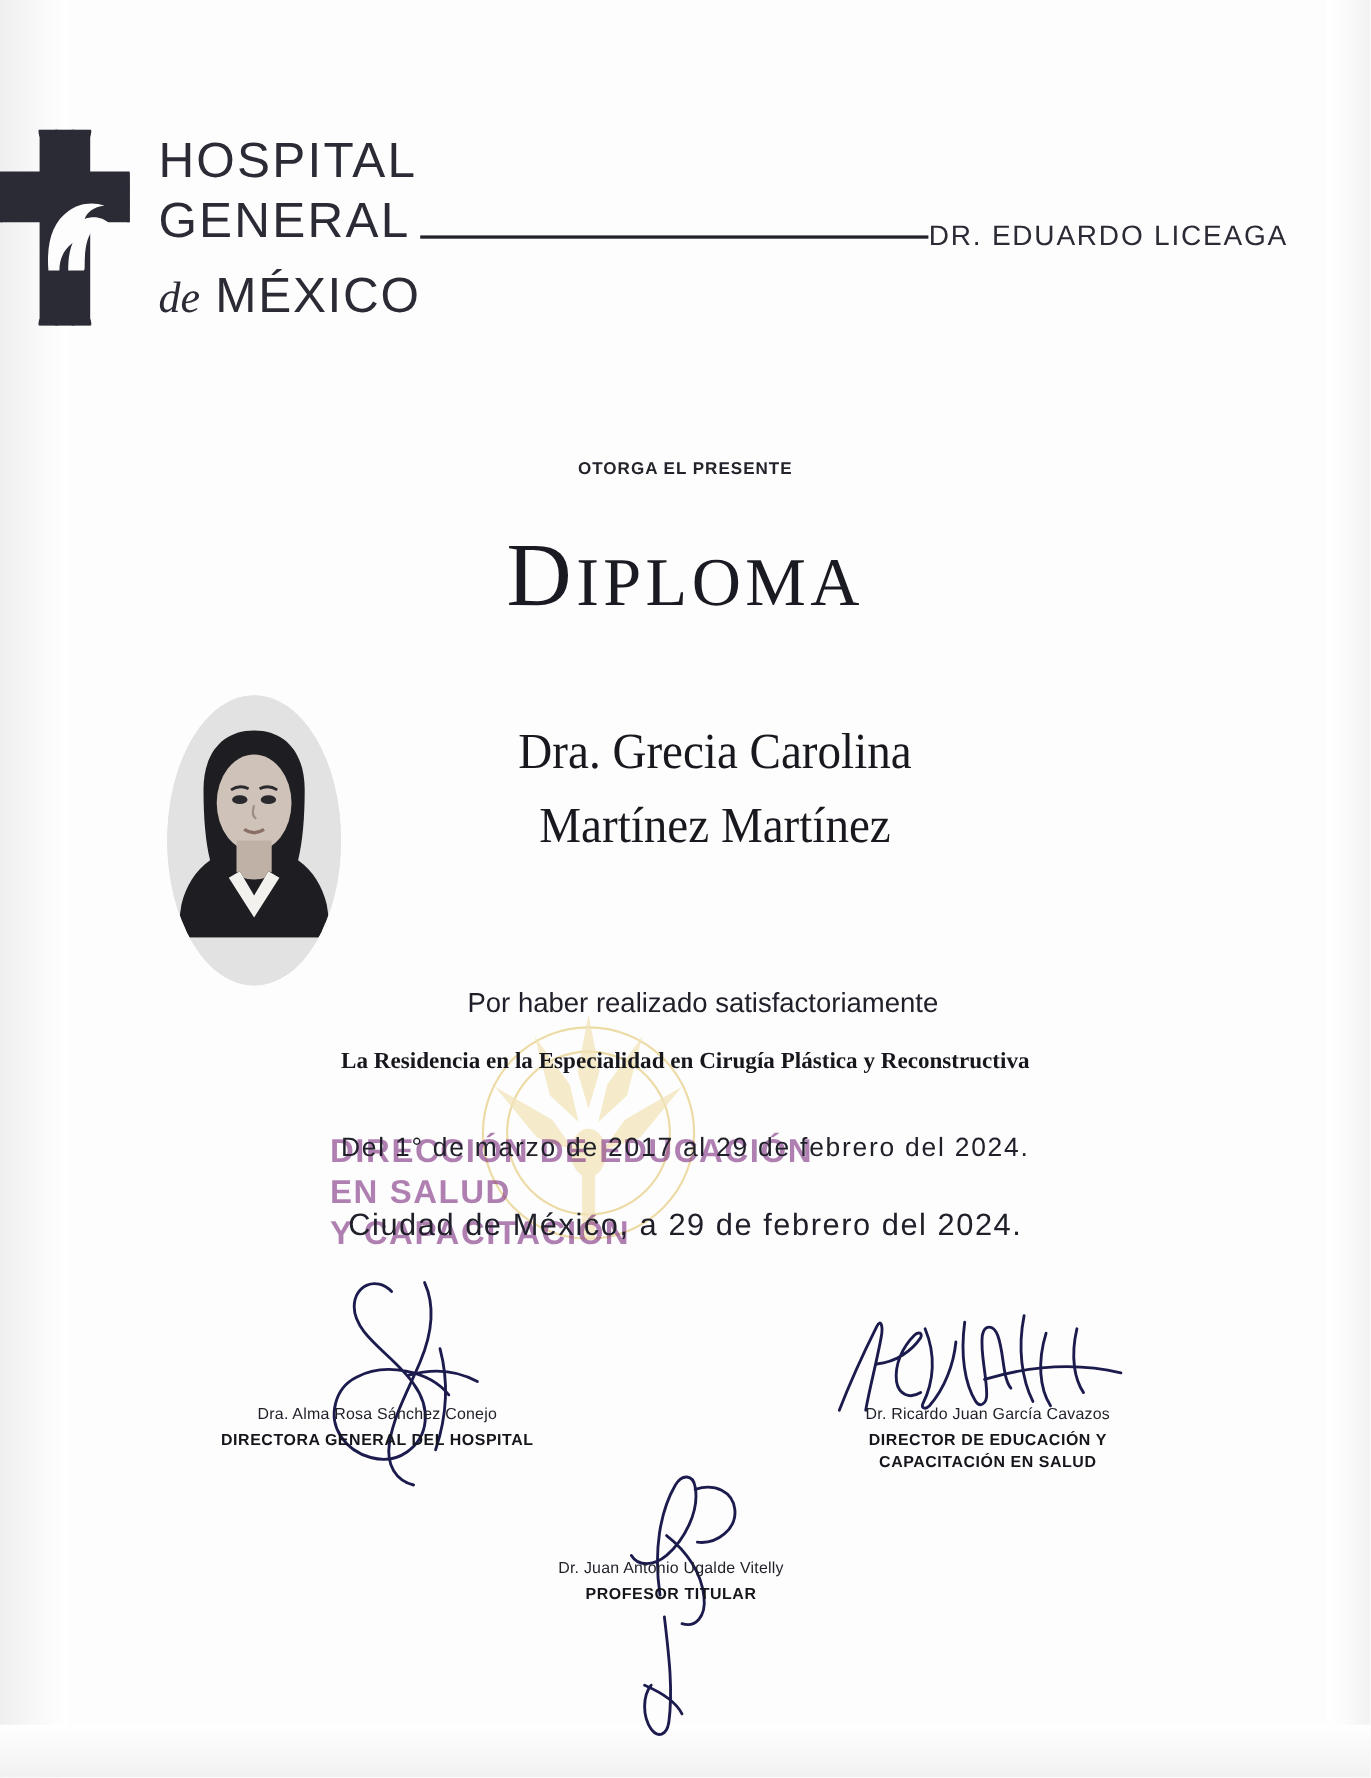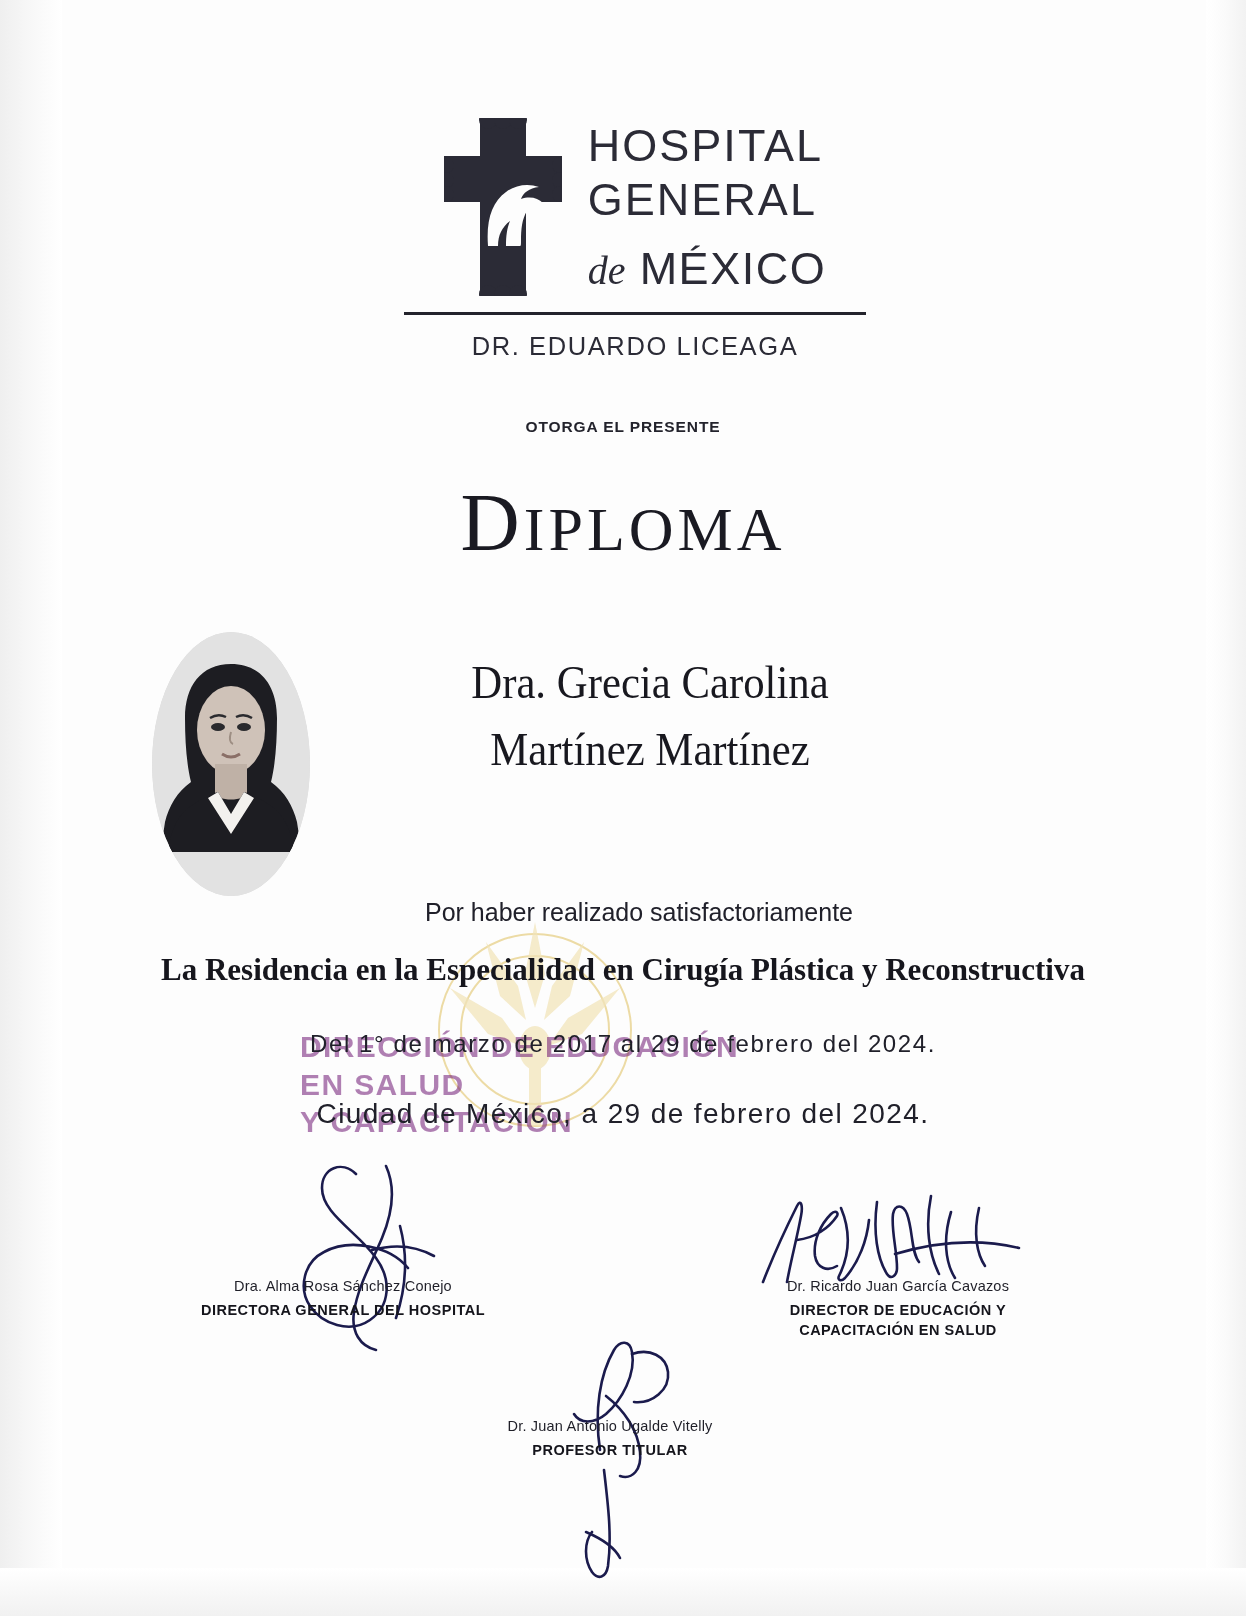--- a/index.html
+++ b/index.html
@@ -45,23 +45,22 @@
     pointer-events: none;
   }
 
   
   .header {
     position: absolute;
     top: 118px;
     left: 0;
     right: 0;
     display: flex;
-    flex-direction: column;
+    flex-direction: row;
     align-items: center;
-    padding-left: 24px;
   }
   .logo-row {
     display: flex;
     align-items: center;
     gap: 26px;
   }
   .logo-mark {
     width: 118px;
     height: 178px;
     position: relative;
@@ -169,21 +168,21 @@
     padding-left: 32px;
   }
 
   .line-program {
     position: absolute;
     top: 952px;
     left: 0; right: 0;
     text-align: center;
     font-family: "Liberation Serif", serif;
     font-weight: bold;
-    font-size: 31px;
+    font-size: 21px;
     color: #16161d;
   }
 
   .line-period {
     position: absolute;
     top: 1030px;
     left: 0; right: 0;
     text-align: center;
     font-size: 24px;
     letter-spacing: 1.6px;

